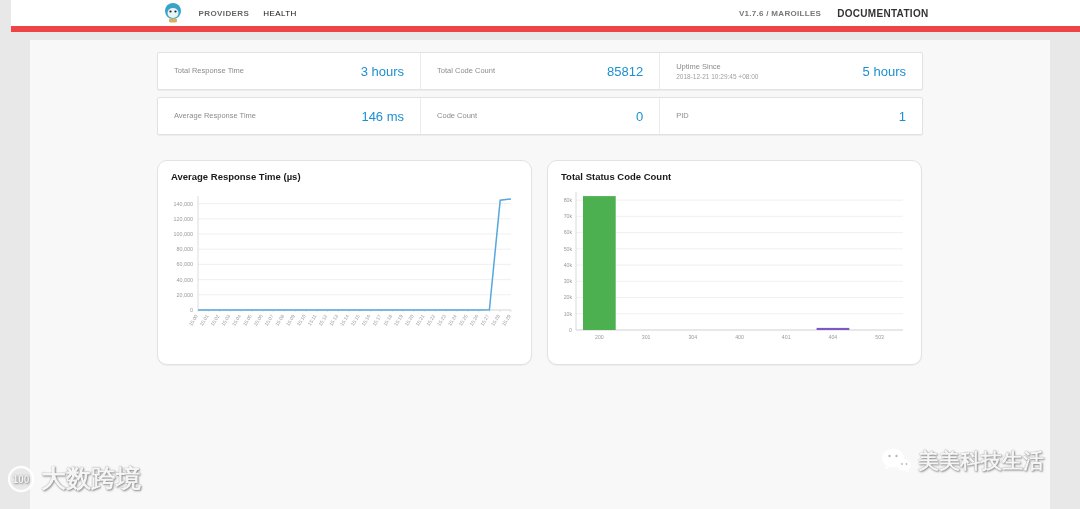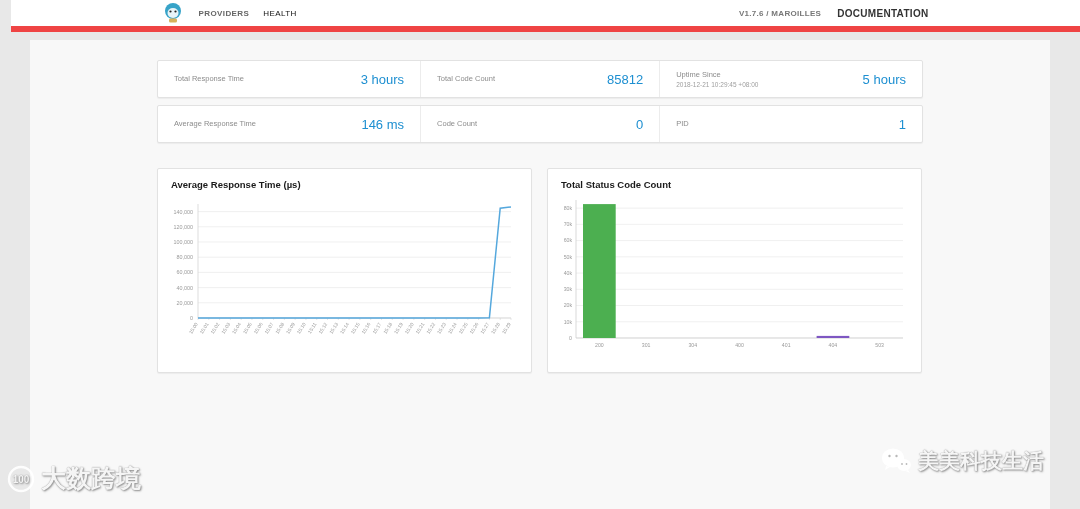--- a/index.html
+++ b/index.html
@@ -13,38 +13,38 @@
   .topnav { height:32px; background:#fff; border-bottom:6px solid #ef4444;margin-left:11px; }
   .col { width:766px; margin:0 auto; height:100%; display:flex; align-items:center; }
   .logo { width:20px; height:22px; display:flex; align-items:center; }
   .nav-links { display:flex; gap:14px; margin-left:16px; }
   .nav-item { font-size:8px; letter-spacing:0.4px; color:#666; font-weight:600; text-decoration:none; cursor:pointer; }
   .nav-item.active { color:#111; font-weight:400; }
   .nav-right { margin-left:auto; display:flex; gap:16px; align-items:center;justify-content:space-between; }
   .version { font-size:8px; color:#777; font-weight:600; letter-spacing:0.3px; }
   .doc-link { font-size:10px; color:#333; font-weight:700; letter-spacing:0.3px; text-decoration:none; cursor:pointer; }
   
-  .panel { margin:8px 30px 0; background:var(--panel_bg,#f8f8f8); height:469px; padding-top:20px; }
+  .panel { margin:8px 30px 0; background:var(--panel_bg,#f8f8f8); height:469px; padding-top:12px; }
   .stat-card {
     width:766px; margin:0 auto 7px; height:38px; background:#fff;
     border:1px solid #e2e2e2; border-radius:2px; display:flex;
     box-shadow:0 1px 1px rgba(0,0,0,0.05);
   }
   .stat-cell { display:flex; align-items:center; justify-content:space-between; padding:0 16px; }
   .stat-cell.c1 { width:34.3%; }
   .stat-cell.c2 { width:31.3%; border-left:1px solid #ececec; }
   .stat-cell.c3 { width:34.4%; border-left:1px solid #ececec;gap:40px; }
   .stat-label { font-size:7.5px; color:#8c8c8c; line-height:1.35; }
   .stat-sub { font-size:6.5px; color:#9e9e9e; }
   .stat-value { font-size:13px; color:var(--accent_blue,#1d8fd1); white-space:nowrap; }
   
   .charts { width:766px; margin:25px auto 0; display:flex; gap:15px; }
   .chart-card {
     width:375px; height:205px; background:#fff; border:1px solid #e2e2e2;
-    border-radius:2px; box-shadow:0 1px 1px rgba(0,0,0,0.05); padding-top:10px;
+    border-radius:10px; box-shadow:0 1px 1px rgba(0,0,0,0.05); padding-top:10px;
   }
   .chart-title { margin:0 0 2px 13px; font-size:9.5px; font-weight:700; color:#1a1a1a; }
   .chart-svg { display:block; width:373px; height:170px; }
   
   .wm { position:absolute; display:flex; align-items:center; font-weight:700;
         color:rgba(255,255,255,0.92);
         text-shadow:0 0 1px rgba(120,120,120,0.95), 1px 1px 2px rgba(110,110,110,0.75); }
   .wm-left { left:6px; bottom:14px; font-size:25px; gap:5px; }
   .wm-right { right:36px; bottom:34px; font-size:21px; gap:6px; }
 </style>

